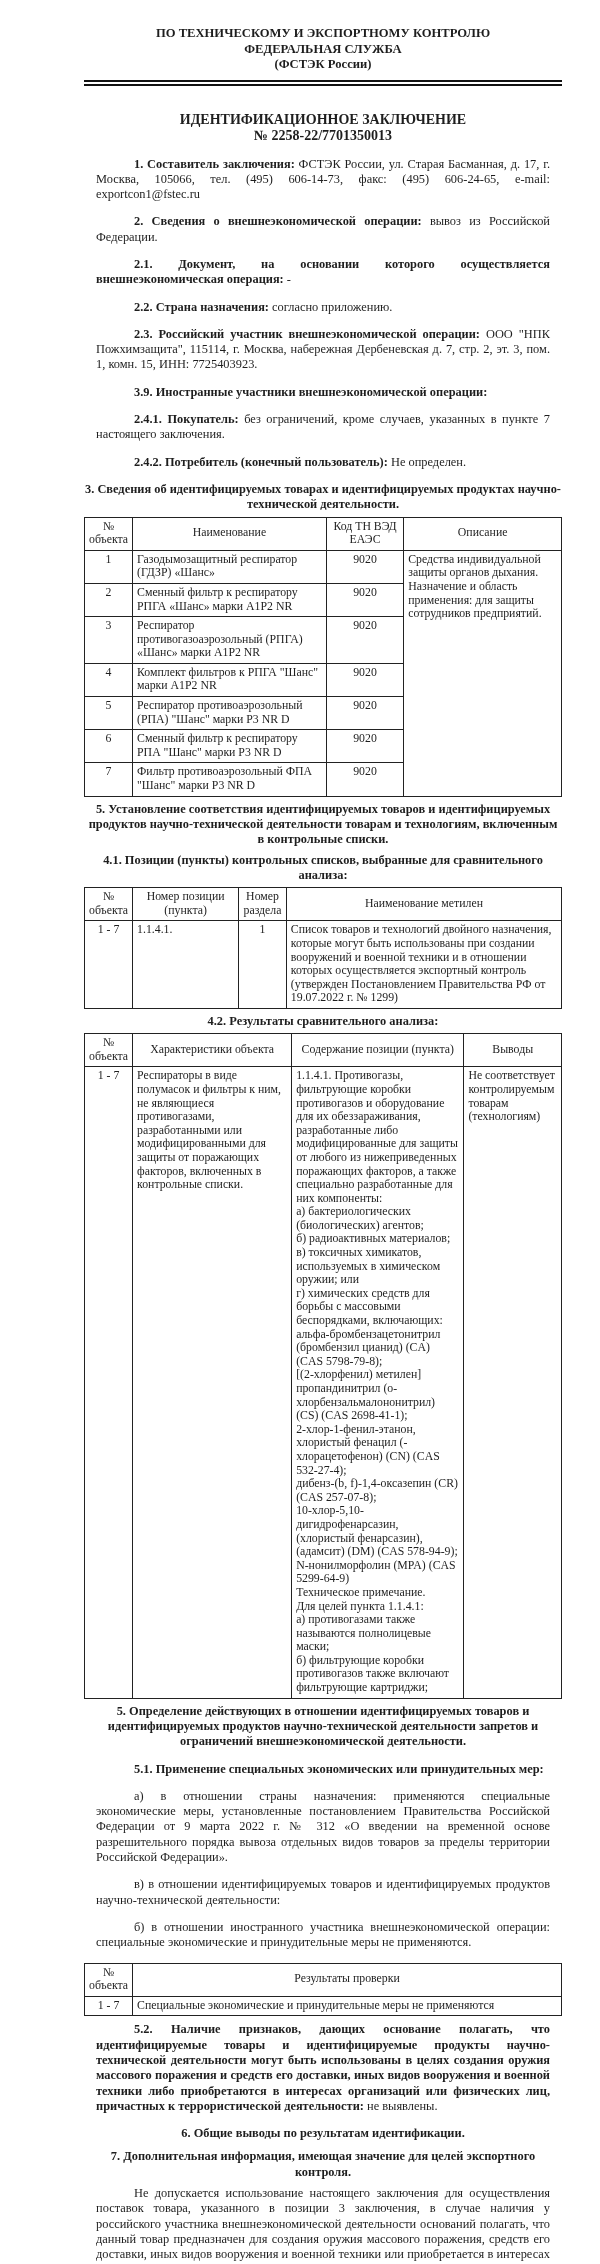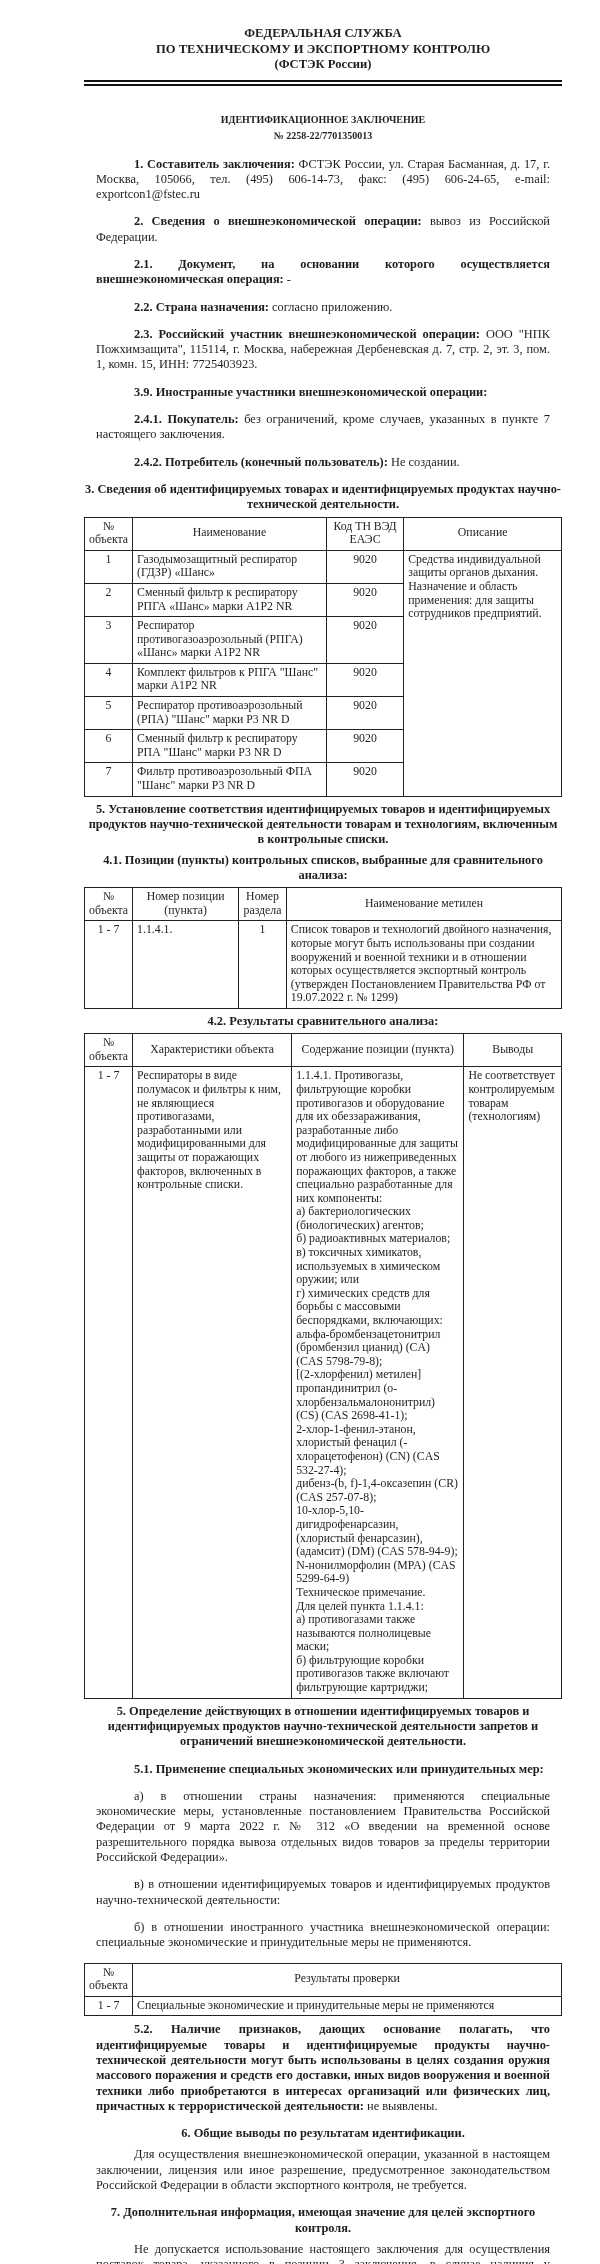--- a/index.html
+++ b/index.html
@@ -16,21 +16,21 @@
   }
   .b { font-weight: bold; }
   .org-header div { text-align: center; font-weight: bold; font-size: 12.6px; line-height: 15.5px; }
   .double-rule {
     height: 2px;
     border-top: 2px solid #111;
     border-bottom: 2px solid #111;
     margin-top: 7px;
   }
   .doc-title { margin-top: 26px; margin-bottom: 13px; }
-  .doc-title div { text-align: center; font-weight: bold; font-size: 10px; line-height: 16px; }
+  .doc-title div { text-align: center; font-weight: bold; font-size: 14px; line-height: 16px; }
   p.para { margin: 12px; text-align: justify; text-indent: 38px; }
   p.noindent { margin: 0; text-align: justify; text-indent: 0; }
   p.h-center { margin: 5px 0 4px; text-align: center; font-weight: bold; }
   p.mt4 { margin-top: 4px; }
   p.mt6 { margin-top: 6px; }
   p.mt8 { margin-top: 8px; }
   table.tbl {
     width: 100%;
     border-collapse: collapse;
     margin: 3px 0 5px;
@@ -57,40 +57,40 @@
     justify-content: space-between;
     margin: 14px 0 0 -5px;
   }
 </style>
 </head>
 <body>
 
 <div class="page">
 
   <div class="org-header">
+    <div>ПО ТЕХНИЧЕСКОМУ И ЭКСПОРТНОМУ КОНТРОЛЮ</div>
     <div>ФЕДЕРАЛЬНАЯ СЛУЖБА</div>
-    <div>ПО ТЕХНИЧЕСКОМУ И ЭКСПОРТНОМУ КОНТРОЛЮ</div>
     <div>(ФСТЭК России)</div>
   </div>
 
   <div class="double-rule"></div>
 
   <div class="doc-title">
     <div>ИДЕНТИФИКАЦИОННОЕ ЗАКЛЮЧЕНИЕ</div>
     <div>№ 2258-22/7701350013</div>
   </div>
 
   <p class="para"><span class="b">1. Составитель заключения:</span><span> ФСТЭК России, ул. Старая Басманная, д. 17, г. Москва, 105066, тел. (495) 606-14-73, факс: (495) 606-24-65, e-mail: exportcon1@fstec.ru</span></p>
   <p class="para"><span class="b">2. Сведения о внешнеэкономической операции:</span><span> вывоз из Российской Федерации.</span></p>
   <p class="para"><span class="b">2.1. Документ, на основании которого осуществляется внешнеэкономическая операция:</span><span> -</span></p>
   <p class="para"><span class="b">2.2. Страна назначения:</span><span> согласно приложению.</span></p>
   <p class="para"><span class="b">2.3. Российский участник внешнеэкономической операции:</span><span> ООО "НПК Пожхимзащита", 115114, г. Москва, набережная Дербеневская д. 7, стр. 2, эт. 3, пом. 1, комн. 15, ИНН: 7725403923.</span></p>
   <p class="para"><span class="b">3.9. Иностранные участники внешнеэкономической операции:</span><span></span></p>
   <p class="para"><span class="b">2.4.1. Покупатель:</span><span> без ограничений, кроме случаев, указанных в пункте 7 настоящего заключения.</span></p>
-  <p class="para"><span class="b">2.4.2. Потребитель (конечный пользователь):</span><span> Не создании.</span></p>
+  <p class="para"><span class="b">2.4.2. Потребитель (конечный пользователь):</span><span> Не определен.</span></p>
 
   <p class="h-center">3. Сведения об идентифицируемых товарах и идентифицируемых продуктах научно-технической деятельности.</p>
 
   <table class="tbl tbl3">
     <tbody>
         <tr>
       <th class="w1">№ объекта</th>
       <th class="w2">Наименование</th>
       <th class="w3">Код ТН ВЭД ЕАЭС</th>
       <th class="w4">Описание</th>
@@ -202,21 +202,20 @@
     <tr>
       <td class="cnum">1 - 7</td>
       <td>Специальные экономические и принудительные меры не применяются</td>
     </tr>
   </tbody>
     </table>
 
   <p class="para mt6"><span class="b">5.2. Наличие признаков, дающих основание полагать, что идентифицируемые товары и идентифицируемые продукты научно-технической деятельности могут быть использованы в целях создания оружия массового поражения и средств его доставки, иных видов вооружения и военной техники либо приобретаются в интересах организаций или физических лиц, причастных к террористической деятельности:</span><span> не выявлены.</span></p>
 
   <p class="h-center mt8">6. Общие выводы по результатам идентификации.</p>
-  <p class="para mt6">Для осуществления внешнеэкономической операции, указанной в настоящем заключении, лицензия или иное разрешение, предусмотренное законодательством Российской Федерации в области экспортного контроля, не требуется.</p>
 
   <p class="h-center mt8">7. Дополнительная информация, имеющая значение для целей экспортного контроля.</p>
   <p class="para mt6">Не допускается использование настоящего заключения для осуществления поставок товара, указанного в позиции 3 заключения, в случае наличия у российского участника внешнеэкономической деятельности оснований полагать, что данный товар предназначен для создания оружия массового поражения, средств его доставки, иных видов вооружения и военной техники или приобретается в интересах организаций или физических лиц, причастных к террористической деятельности.</p>
 
   <p class="noindent mt8">Приложения:</p>
   <p class="para">Страны назначения.</p>
 
 
   <p class="h-center mt6">8. Уполномоченное лицо:</p>
 

